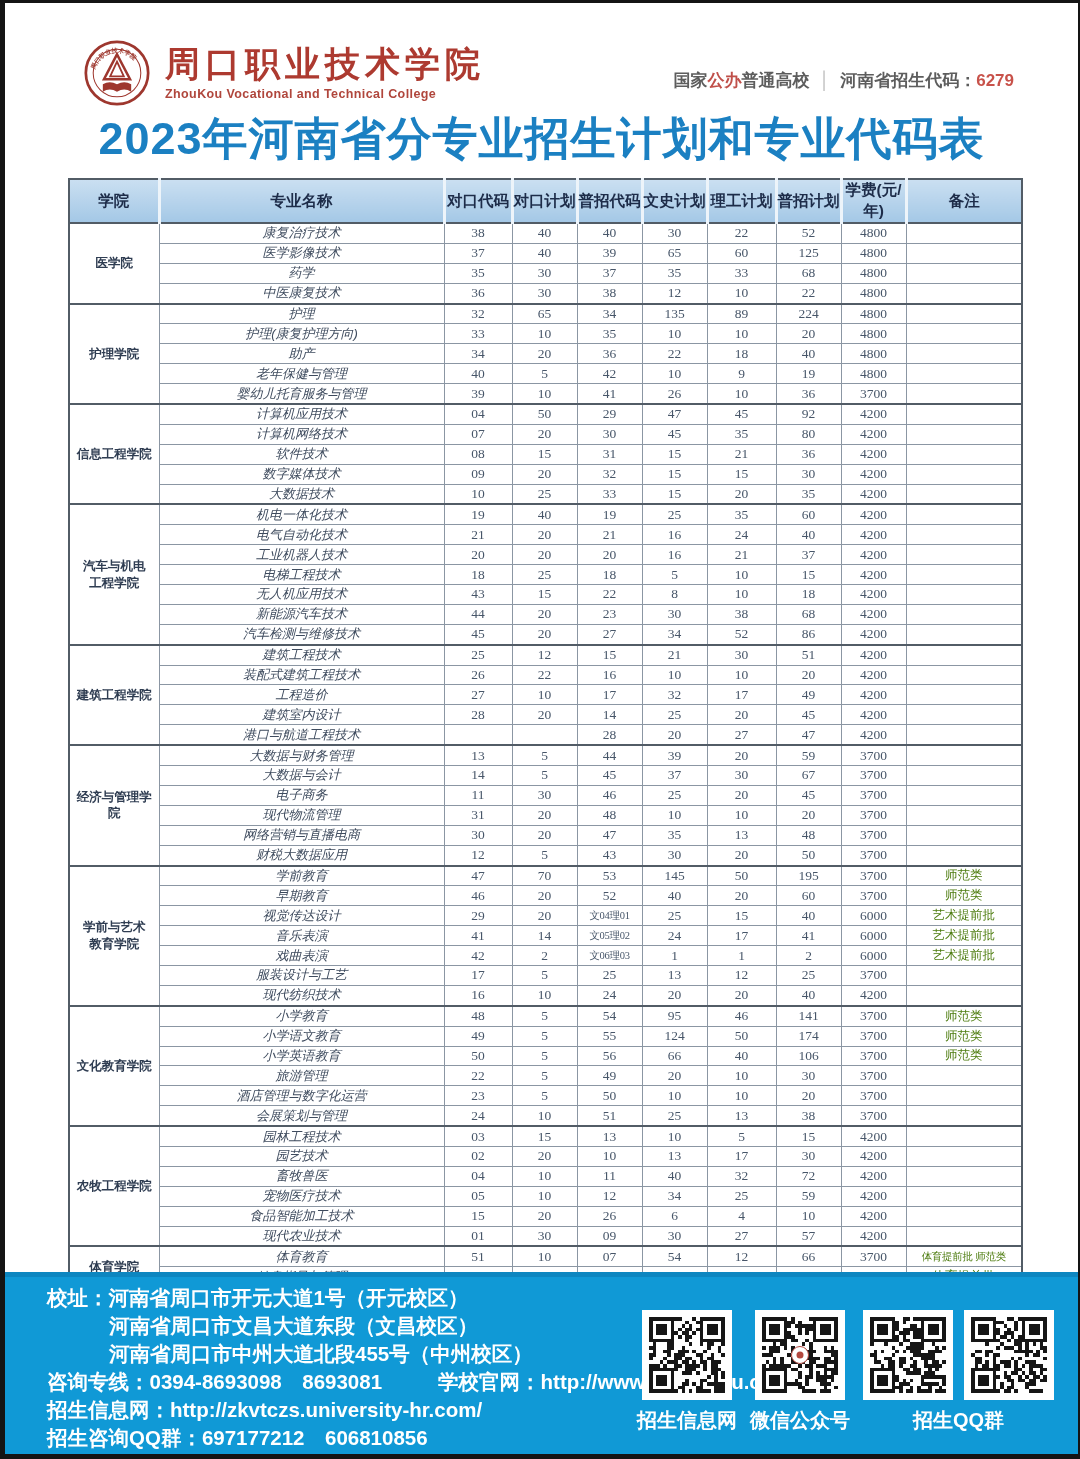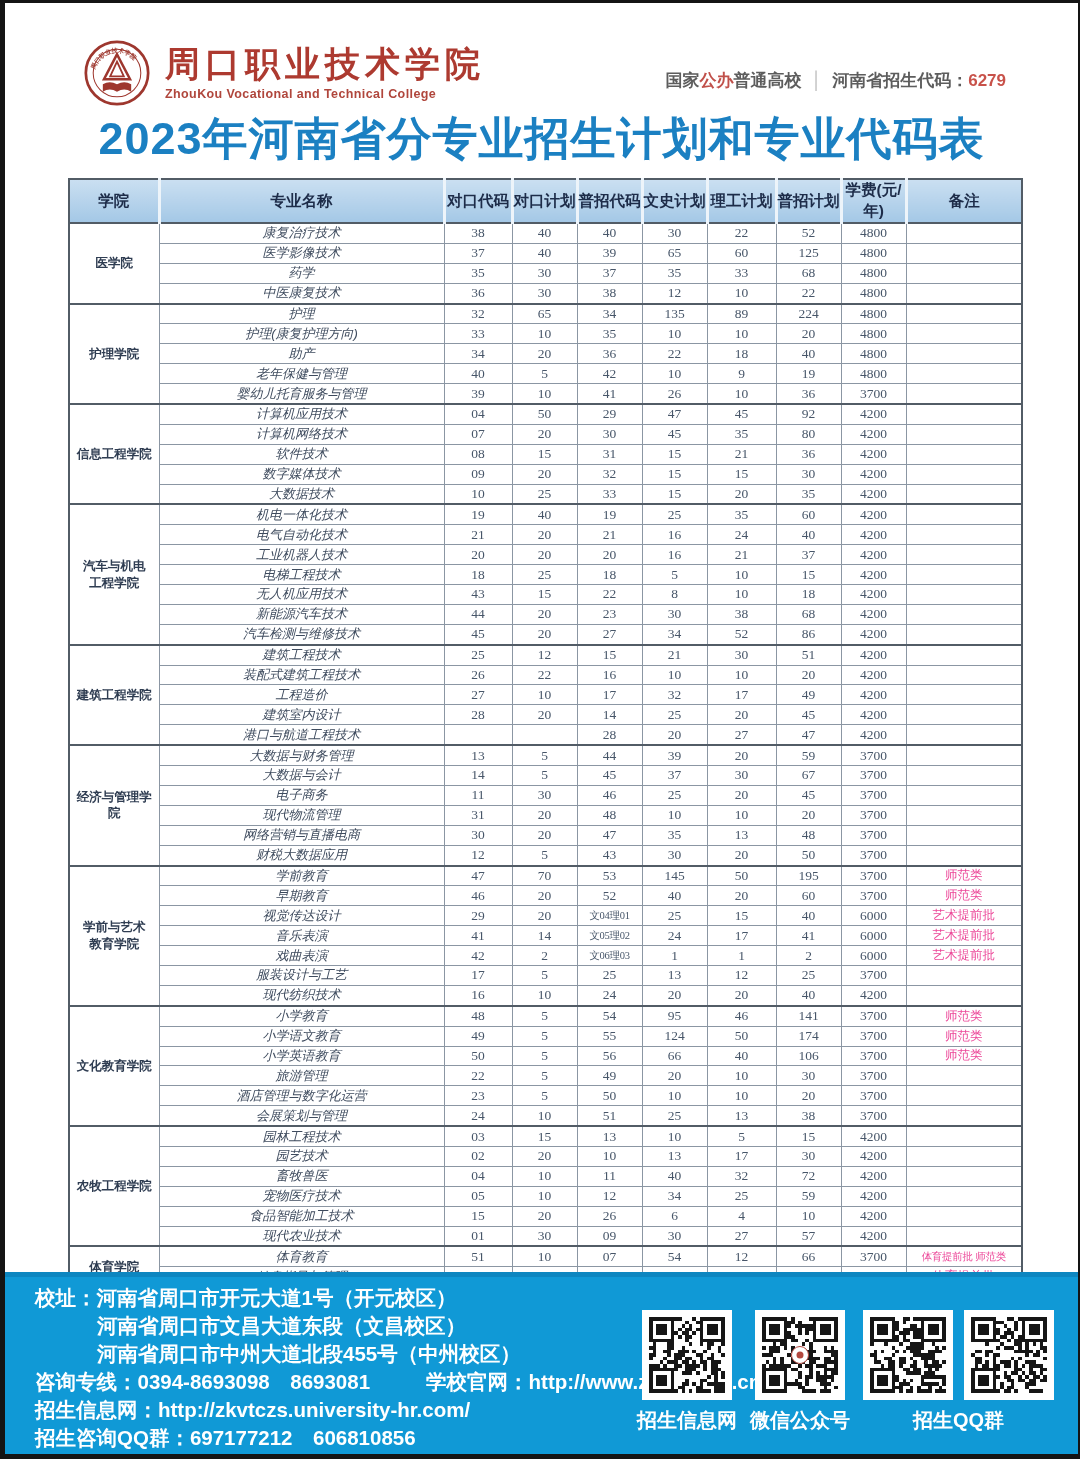--- a/index.html
+++ b/index.html
@@ -5,45 +5,45 @@
   html,body{margin:0;padding:0;background:#dcdcdc;}
   .page{position:relative;width:1080px;height:1459px;background:#ffffff;box-sizing:border-box;
         border:solid #141414;border-width:3px 2px 5px 5px;overflow:hidden;
         font-family:"Liberation Sans",sans-serif;}
   
   .brand{position:absolute;left:78px;top:36px;display:flex;align-items:center;gap:14px;}
   .seal{width:68px;height:68px;flex:0 0 auto;}
   .names .cn{font-size:35px;font-weight:bold;color:#ad3a30;letter-spacing:5px;
              font-family:"DejaVu Serif",serif;line-height:1.1;}
   .names .en{font-size:12.5px;color:#b0463c;font-weight:bold;letter-spacing:.4px;margin-top:3px;}
-  .badge{position:absolute;right:72px;top:66px;font-size:17px;color:#5d5d5d;font-weight:600;white-space:nowrap;}
+  .badge{position:absolute;right:64px;top:66px;font-size:17px;color:#5d5d5d;font-weight:600;white-space:nowrap;}
   .badge .hl{color:#c0504a;}
   .badge .sep{color:#b8b8b8;margin:0 10px;font-weight:400;}
   .badge .code{color:#c8524a;}
   .title{position:absolute;left:0;right:0;top:106px;margin:0;text-align:center;
          font-size:45px;font-weight:bold;color:#1b80c2;letter-spacing:1px;}
   
   table.plan{position:absolute;left:63px;top:175px;width:790px;border-collapse:collapse;
              table-layout:fixed;border:2px solid #525c66;}
   th{height:25px;background:linear-gradient(180deg,#cadff1 0%,#a4c8e6 100%);
      color:#1d2c49;font-size:15.5px;font-weight:bold;border-left:3px solid #edf4fa;padding:0;}
   th:first-child{border-left:none;}
   td{height:18.9px;padding:0 2px;text-align:center;font-size:13.5px;color:#475669;
      border:1px solid #8b96a3;font-family:"Liberation Serif",serif;overflow:hidden;white-space:nowrap;}
   td.major{color:#3e4b5e;font-family:"Liberation Sans",sans-serif;font-size:13px;font-style:italic;}
   td.college{font-size:12.5px;font-weight:bold;color:#2f3d52;white-space:pre-line;line-height:1.3;
              font-family:"Liberation Sans",sans-serif;}
-  td.remark{font-size:12.5px;color:#ec4899;font-family:"Liberation Sans",sans-serif;}
+  td.remark{font-size:12.5px;color:#4d7c0f;font-family:"Liberation Sans",sans-serif;}
   td.small{font-size:10.5px;letter-spacing:-.3px;}
   tr.group-first td{border-top:2px solid #525c66;}
   
   .footer{position:absolute;left:0;right:0;bottom:0;height:177px;background:#1099d6;
           border-top:5px solid #0d86c0;color:#fff;}
   .footer-left{position:absolute;left:30px;top:7px;font-size:20.5px;font-weight:600;line-height:28px;white-space:nowrap;}
-  .fl-line{display:flex;}
+  .fl-line{display:flex;margin-left:12px;}
   .indent{padding-left:62px;}
   .gap{display:inline-block;width:56px;}
   .footer-right{position:absolute;right:24px;top:33px;display:flex;align-items:flex-start;gap:13px;}
   .qr-item{display:flex;flex-direction:column;align-items:center;}
   .qr-box{background:#fff;padding:7px;position:relative;}
   .qr{width:76px;height:76px;display:grid;grid-template-columns:repeat(21,1fr);grid-template-rows:repeat(21,1fr);}
   .qr span{background:#fff;}
   .qr span.on{background:#161616;}
   .qr-seal{position:absolute;left:50%;top:50%;transform:translate(-50%,-50%);width:18px;height:18px;
            border-radius:50%;background:#fff;border:1.5px solid #b3483f;box-sizing:border-box;}

